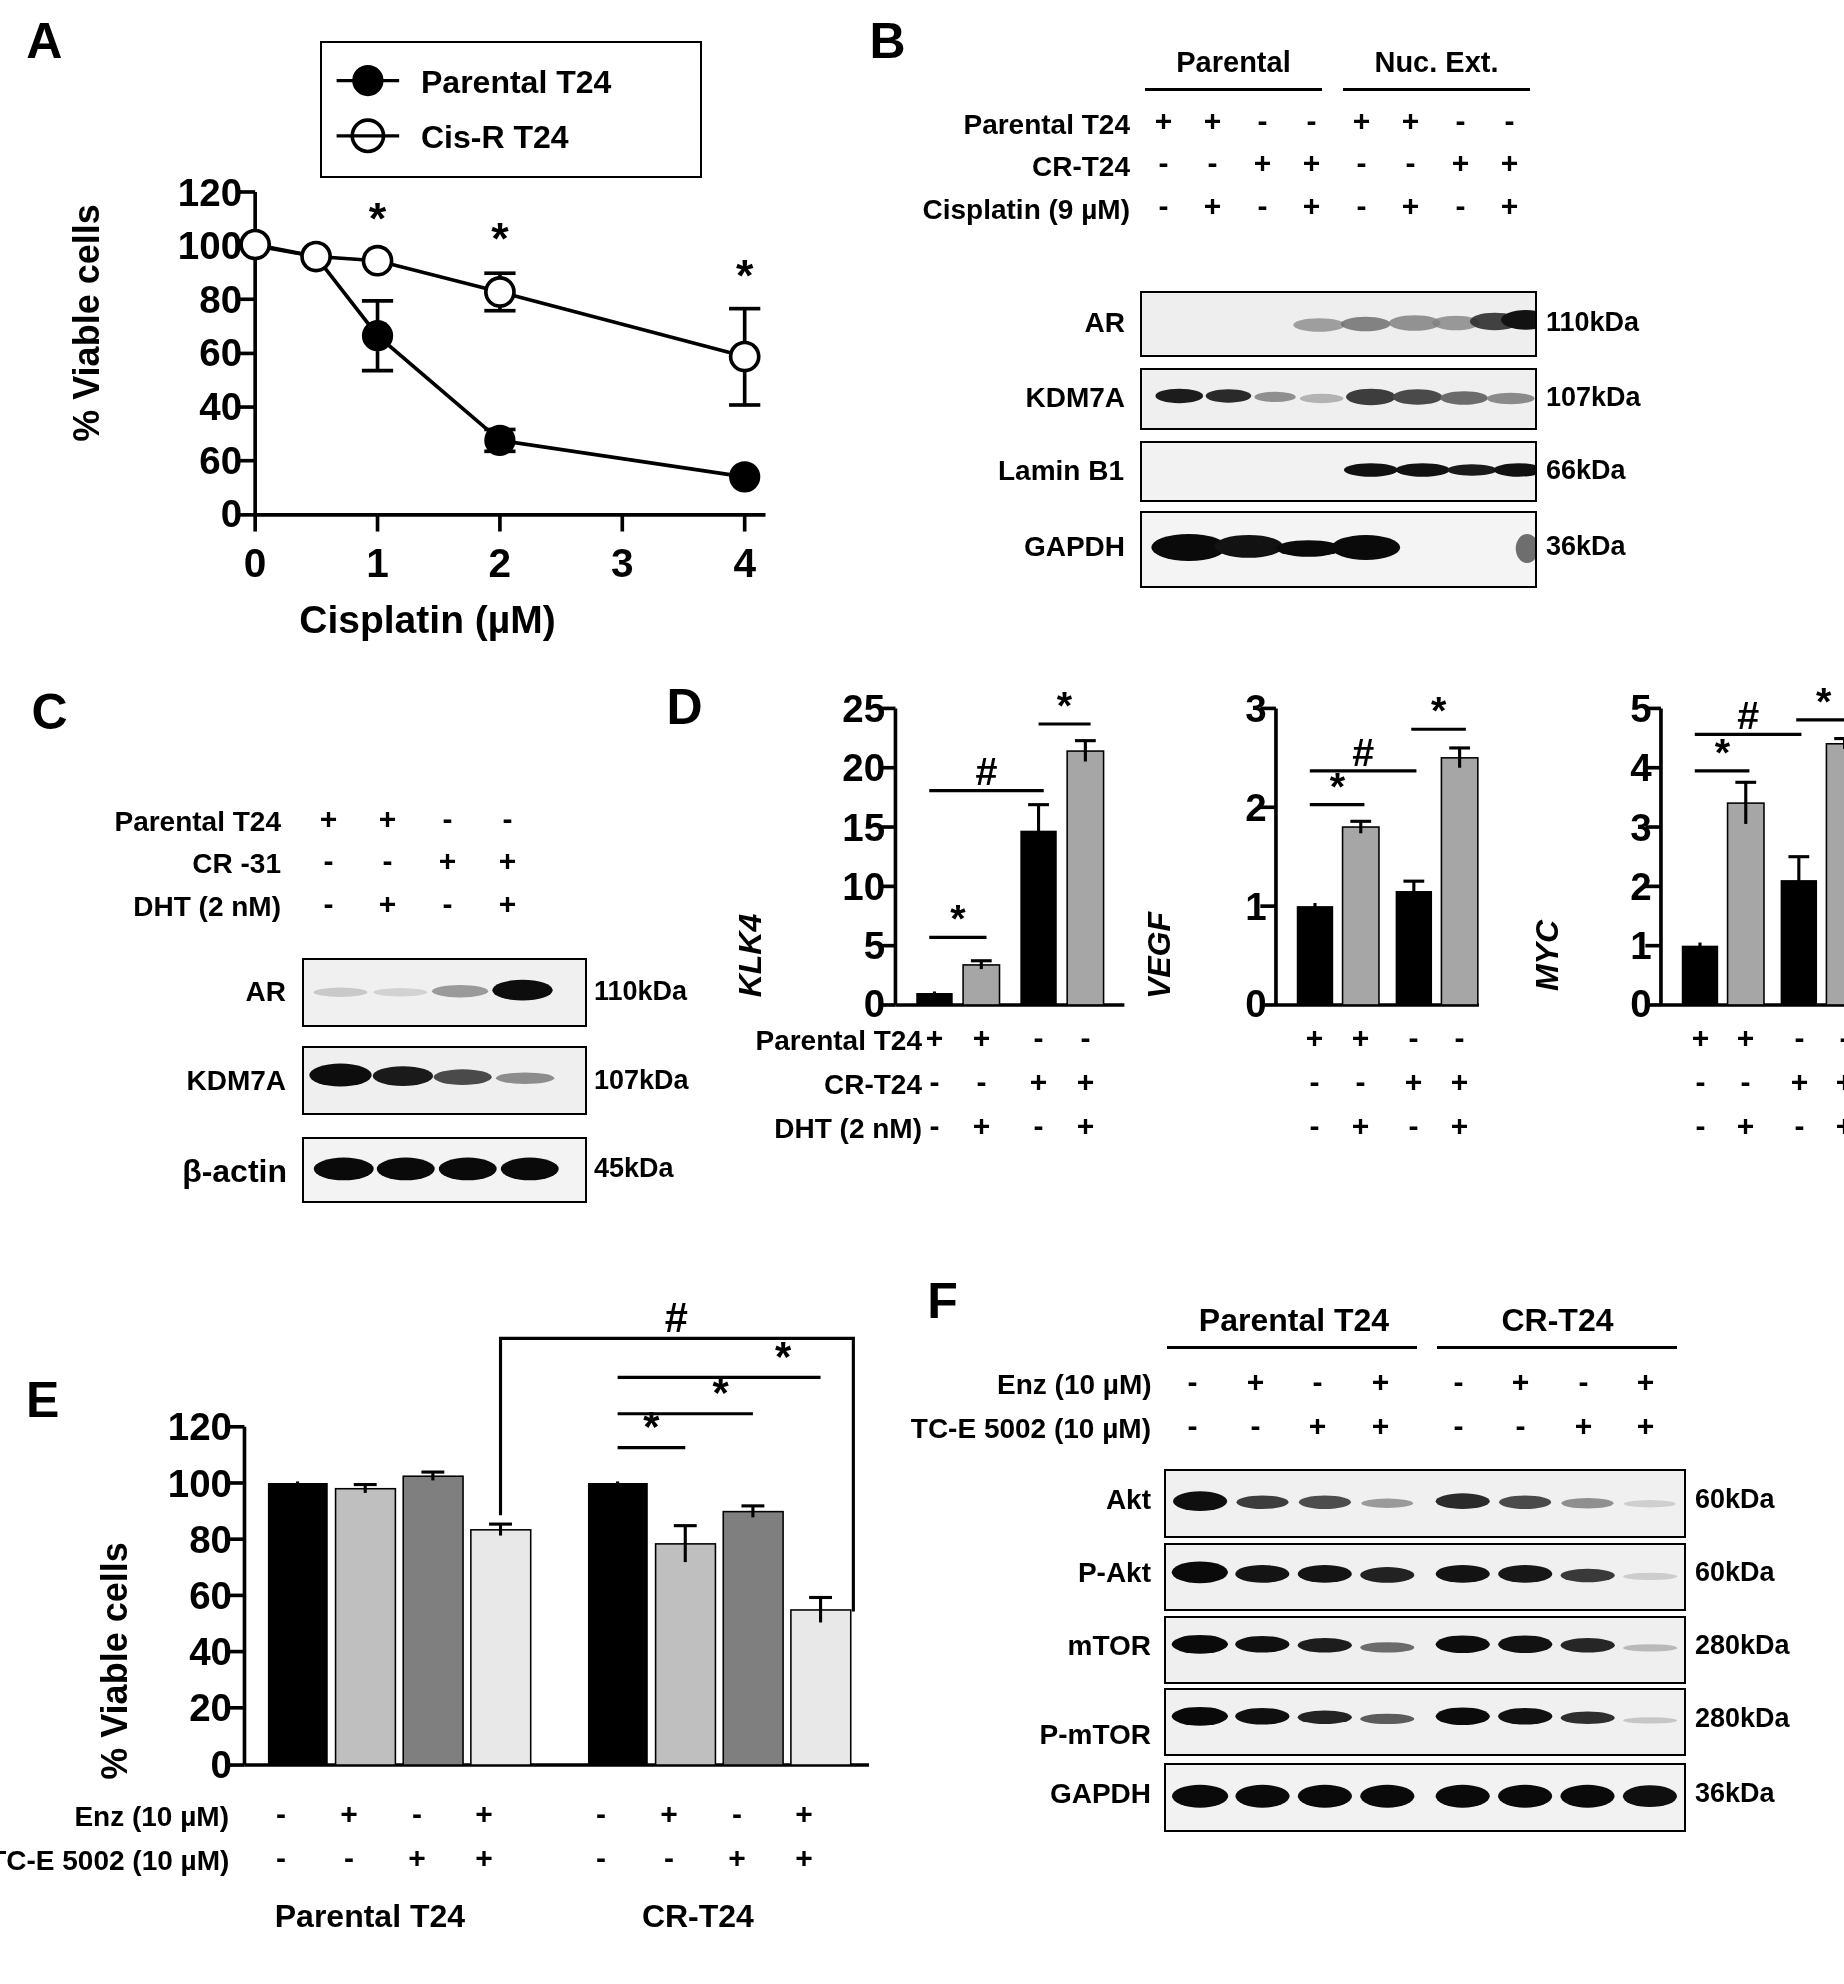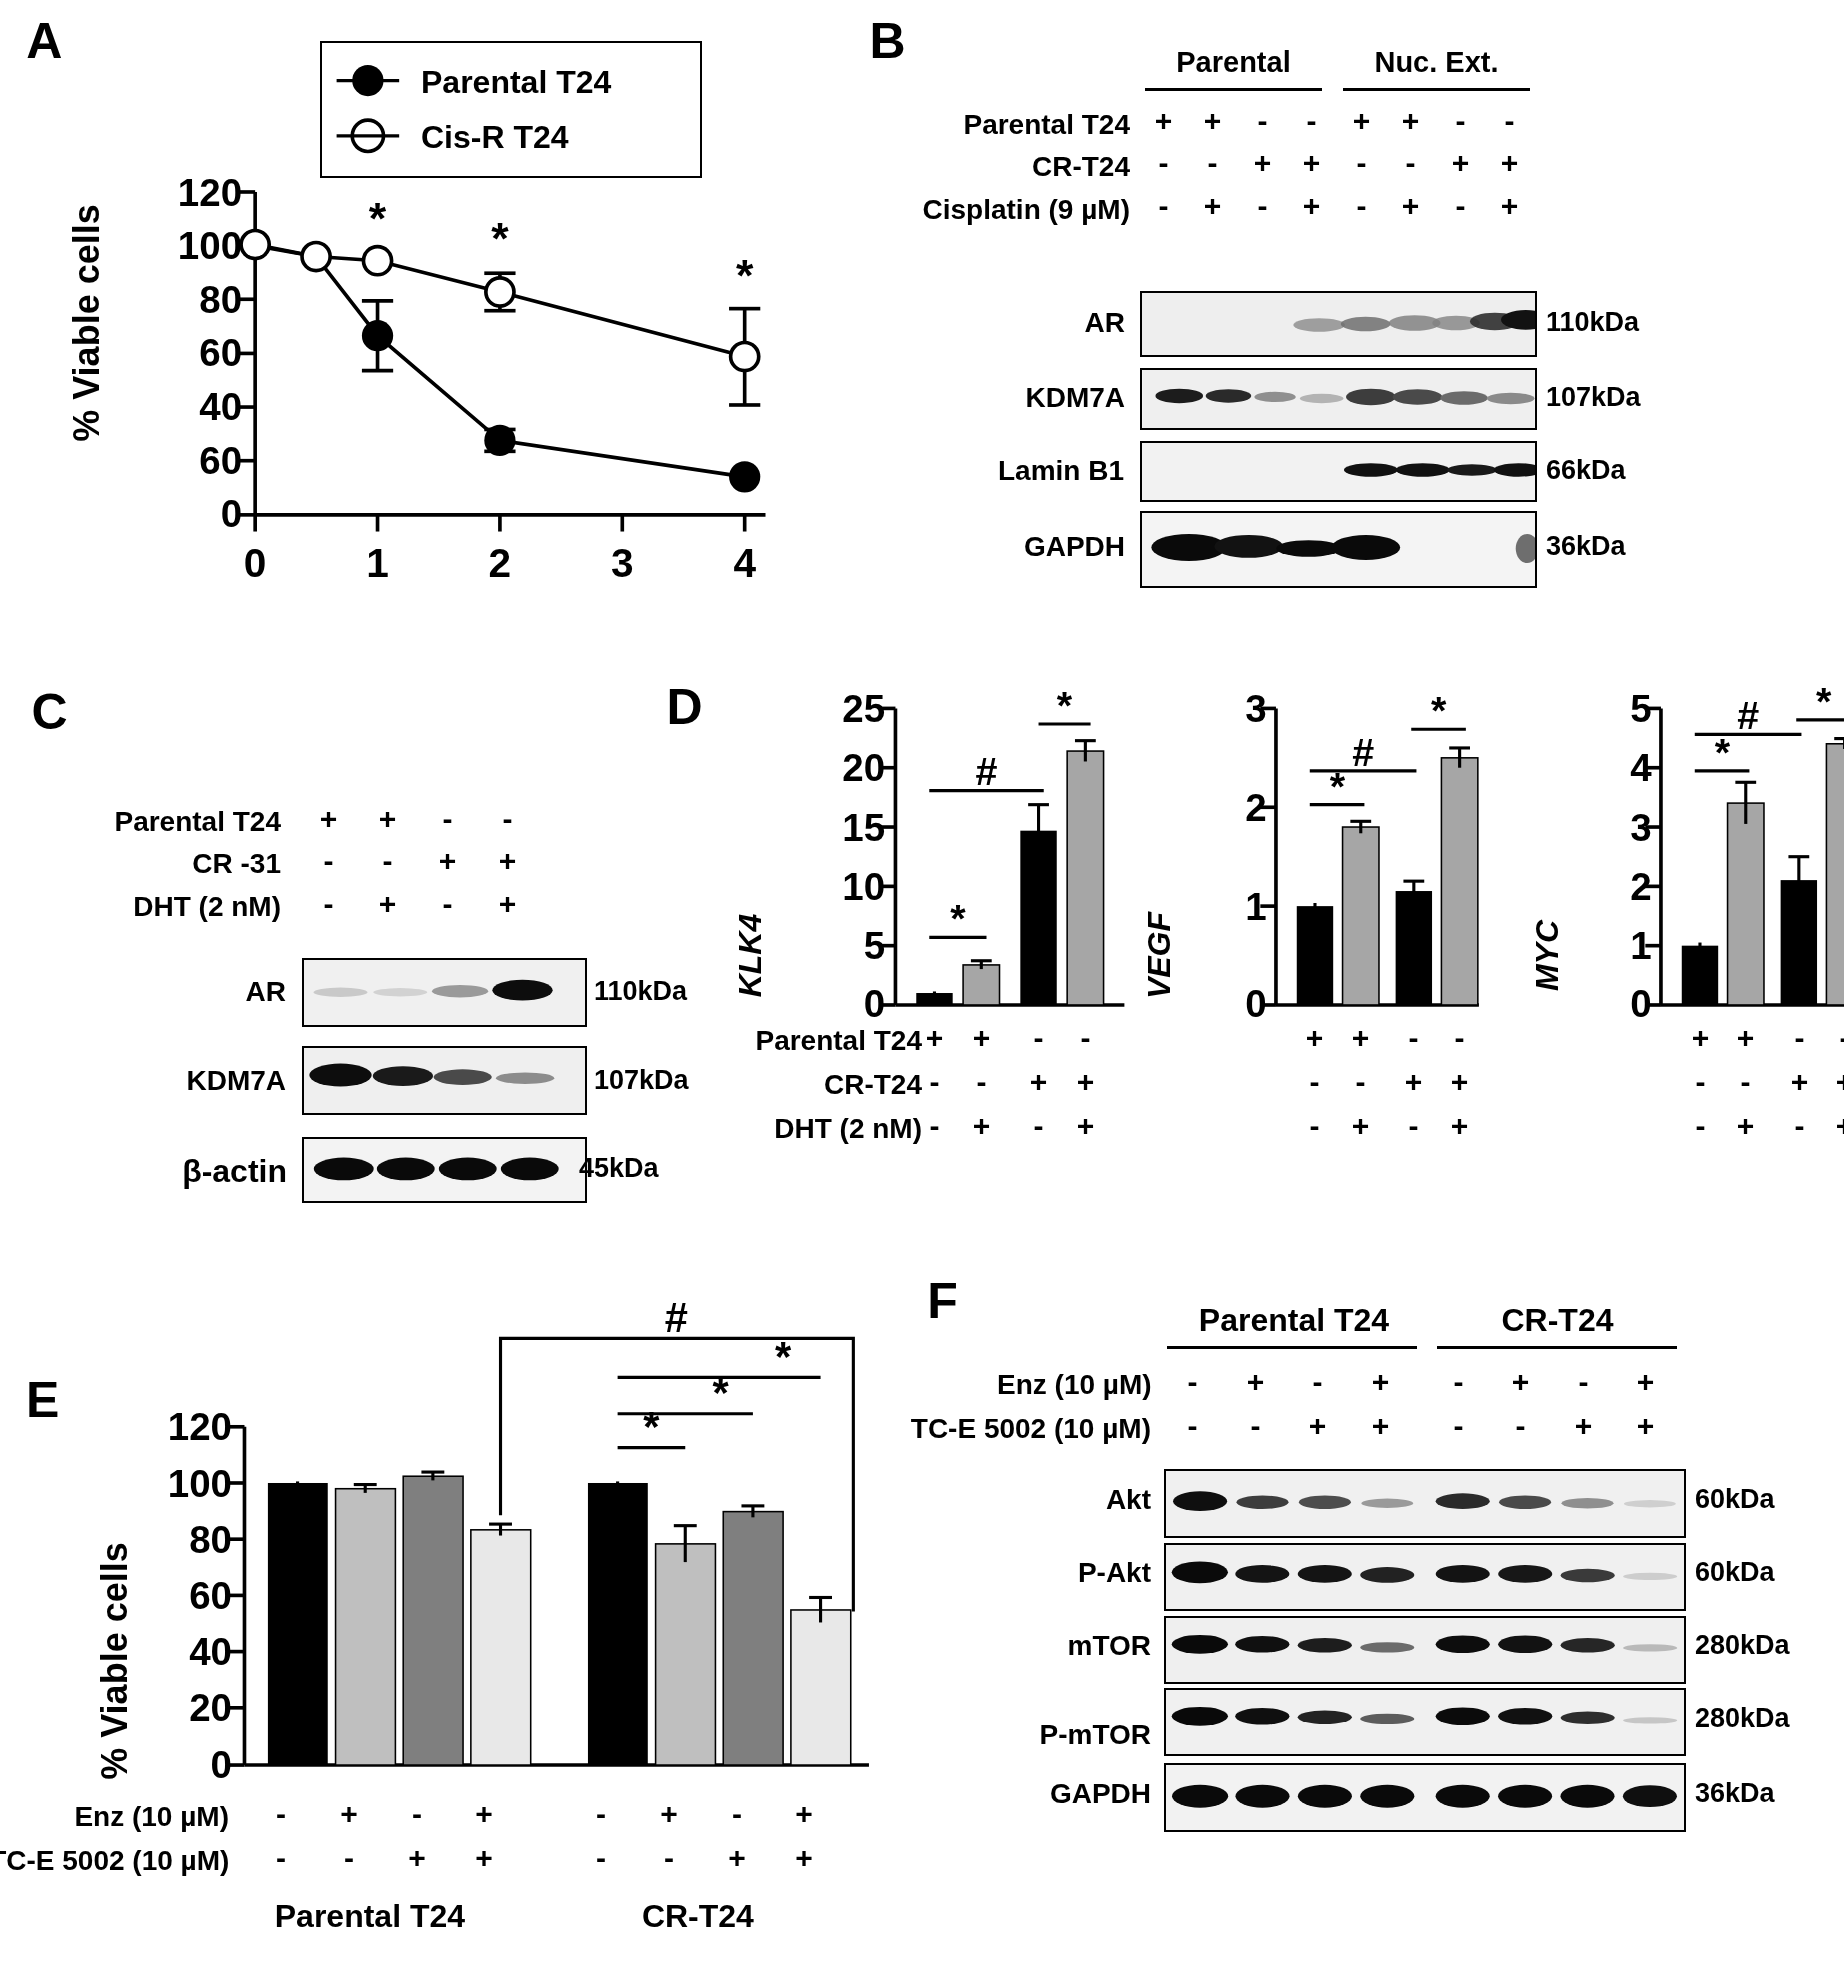--- a/index.html
+++ b/index.html
@@ -111,20 +111,21 @@
       <circle cx="1140" cy="587" r="30"></circle>
     </g>
 
     <g font-family="Liberation Sans" font-size="86" font-weight="bold" text-anchor="middle">
       <text x="435" y="120">*</text>
       <text x="670" y="160">*</text>
       <text x="1140" y="230">*</text>
     </g>
   </svg>
 
+  <div class="txt" style="position:absolute;left:172px;top:588px;width:469px;text-align:center;font-size:39px;">Cisplatin (µM)</div>
 </div>
 
 <div class="panel" style="left:859px;top:10.4px;width:974px;height:625px;">
   <div class="plabel" style="position:absolute;left:10.4px;top:5.2px;">B</div>
 
   <div class="hdr" style="position:absolute;left:286px;top:36px;width:177px;">Parental</div>
   <div class="hdr" style="position:absolute;left:484px;top:36px;width:187px;">Nuc. Ext.</div>
   <div style="position:absolute;left:286px;top:78px;width:177px;border-bottom:3.1px solid #000;"></div>
   <div style="position:absolute;left:484px;top:78px;width:187px;border-bottom:3.1px solid #000;"></div>
 
@@ -270,21 +271,21 @@
   <div class="rowlab" style="position:absolute;left:99px;top:466px;width:167px;font-size:32px;">β-actin</div>
   <div class="blot-box" style="position:absolute;left:281px;top:450px;width:281px;height:62px;">
     <svg width="281" height="62" viewBox="0 0 540 120">
       <rect x="0" y="0" width="540" height="120" fill="#f3f3f3"></rect>
       <ellipse cx="75" cy="58" rx="58" ry="22" fill="#0a0a0a"></ellipse>
       <ellipse cx="195" cy="58" rx="56" ry="22" fill="#0a0a0a"></ellipse>
       <ellipse cx="315" cy="58" rx="56" ry="22" fill="#0a0a0a"></ellipse>
       <ellipse cx="435" cy="58" rx="56" ry="22" fill="#0a0a0a"></ellipse>
     </svg>
   </div>
-  <div class="kda" style="position:absolute;left:558px;top:466px;text-align:center;">45kDa</div>
+  <div class="kda" style="position:absolute;left:573px;top:466px;text-align:center;">45kDa</div>
 </div>
 
 <div class="panel" style="left:651px;top:677px;width:1187px;height:562px;">
   <div class="plabel" style="position:absolute;left:15.6px;top:5.2px;">D</div>
 
   <div class="txt italic" style="position:absolute;left:26px;top:260px;width:146px;text-align:center;font-size:32px;transform:rotate(-90deg);transform-origin:center;">KLK4</div>
   <svg width="323" height="333" style="position:absolute;left:161px;top:21px;" viewBox="0 0 620 640">
     <line x1="160" y1="20" x2="160" y2="590" stroke="#000" stroke-width="7"></line>
     <line x1="160" y1="590" x2="600" y2="590" stroke="#000" stroke-width="7"></line>
     <g font-family="Liberation Sans" font-size="74" font-weight="bold" text-anchor="end">

